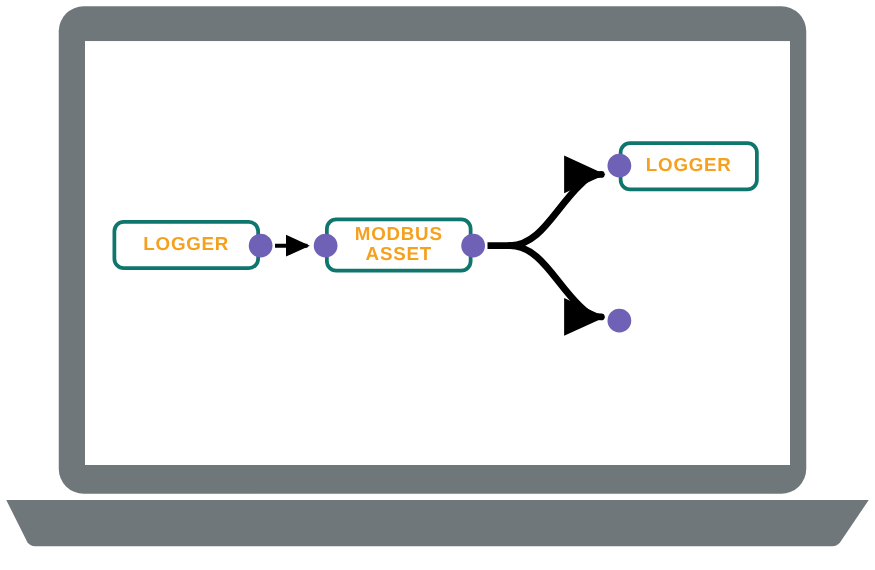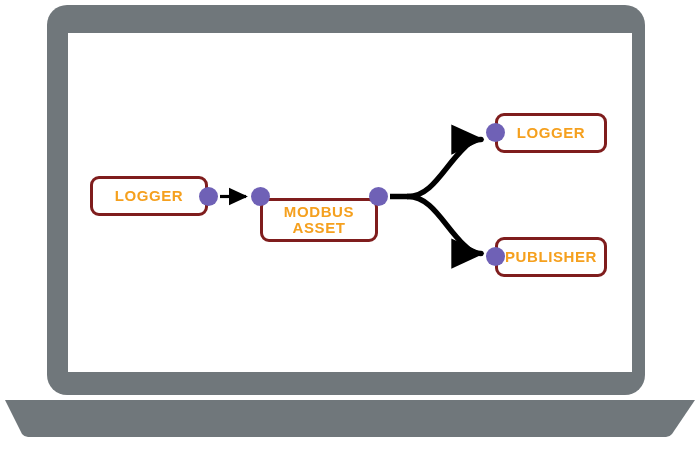--- a/index.html
+++ b/index.html
@@ -39,21 +39,21 @@
     position: absolute;
     left: 0;
     top: 0;
     width: 564px;
     height: 339px;
   }
   .node {
     position: absolute;
     box-sizing: border-box;
     background: #ffffff;
-    border: 3px solid #7f1d1d;
+    border: 3px solid #0f766e;
     border-radius: 9px;
     display: flex;
     align-items: center;
     justify-content: center;
     z-index: 2;
   }
   .node-label {
     color: #f5a01e;
     font-weight: bold;
     font-size: 15px;
@@ -66,21 +66,21 @@
   .port {
     position: absolute;
     width: 19px;
     height: 19px;
     border-radius: 50%;
     background: #6f61b6;
     z-index: 3;
   }
   
   #node-timer     { left: 22px;  top: 143px; width: 118px; height: 40px; }
-  #node-modbus    { left: 192px; top: 141px; width: 118px; height: 44px; margin-top: 24px; }
+  #node-modbus    { left: 192px; top: 141px; width: 118px; height: 44px; }
   #node-logger    { left: 427px; top: 80px;  width: 112px; height: 40px; }
   #node-publisher { left: 427px; top: 204px; width: 112px; height: 40px; }
 
   #port-timer-out     { left: 131px; top: 154px; }
   #port-modbus-in     { left: 183px; top: 154px; }
   #port-modbus-out    { left: 301px; top: 154px; }
   #port-logger-in     { left: 418px; top: 90px;  }
   #port-publisher-in  { left: 418px; top: 214px; }
 </style>
 </head>
@@ -139,23 +139,20 @@
 
     <div class="node" id="node-modbus">
       <span class="node-label">MODBUS
 ASSET</span>
     </div>
 
     <div class="node" id="node-logger">
       <span class="node-label">LOGGER</span>
     </div>
 
-    <div class="node" id="node-publisher">
-      <span class="node-label">PUBLISHER</span>
-    </div>
 
     <div class="port" id="port-timer-out"></div>
     <div class="port" id="port-modbus-in"></div>
     <div class="port" id="port-modbus-out"></div>
     <div class="port" id="port-logger-in"></div>
     <div class="port" id="port-publisher-in"></div>
 
   </div>
 </div>
 

